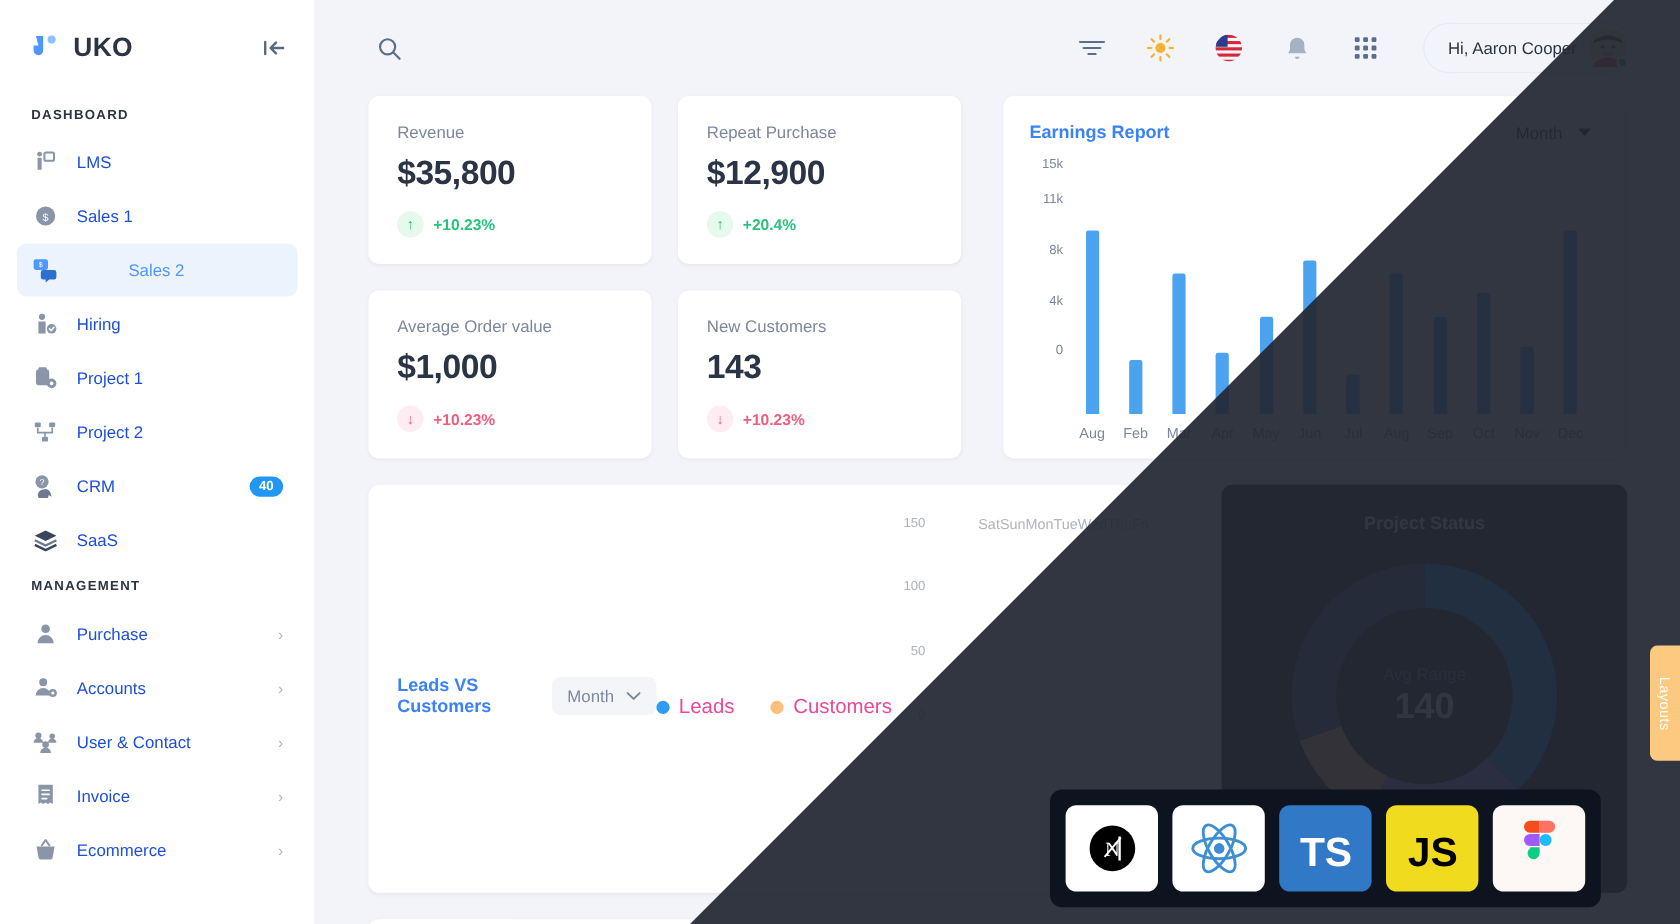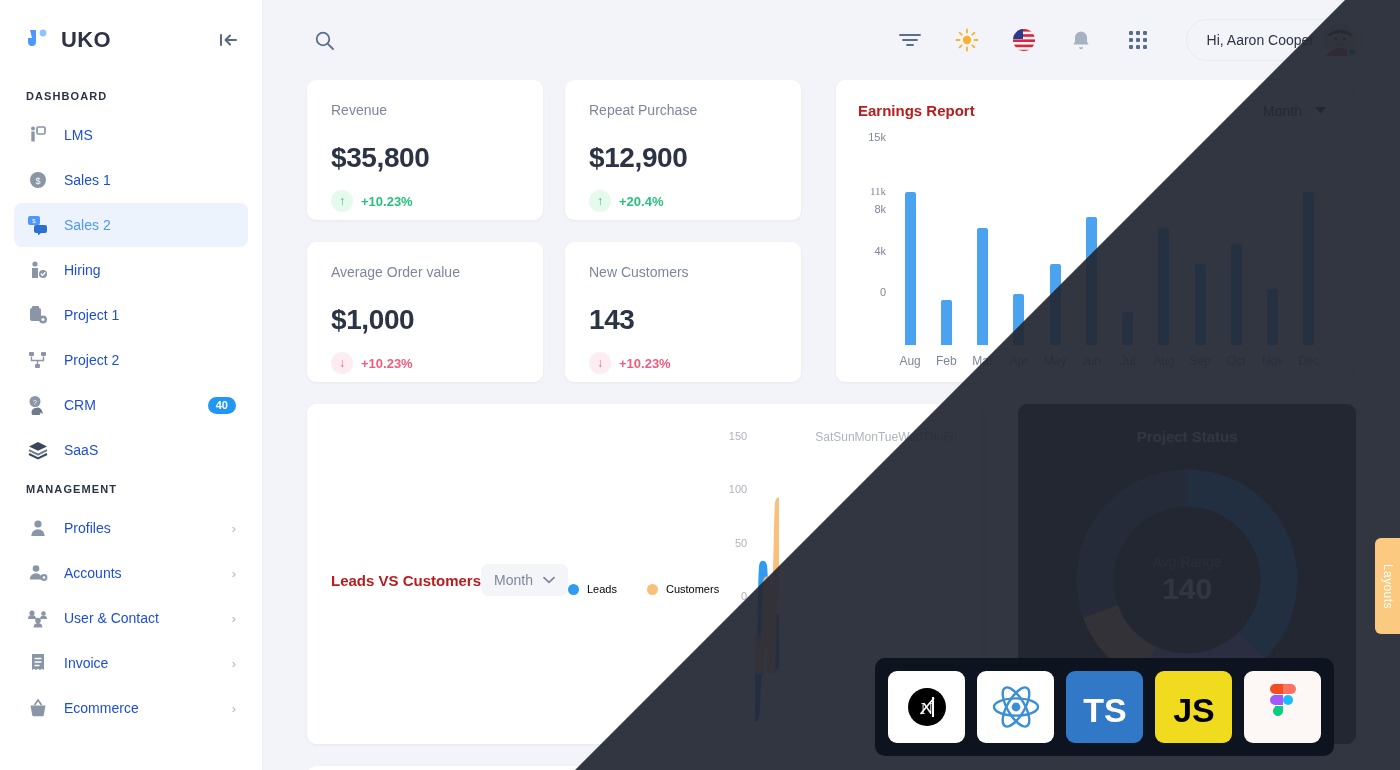--- a/index.html
+++ b/index.html
@@ -35,21 +35,21 @@
     color: #2B3445; padding: 10px 0 10px 26px;
   }
   .nav-item {
     display: flex; align-items: center; height: 44px;
     margin: 1px 14px; padding: 0 12px 0 12px;
     border-radius: 8px; cursor: pointer;
   }
   .nav-item .ni-icon { width: 24px; height: 24px; flex: 0 0 24px;
     display: flex; align-items: center; justify-content: center; margin-right: 14px; }
   .nav-item .ni-label { font-size: 14px; color: #1d4ed8; white-space: nowrap; }
-  .nav-item.active { background: #EDF3FC; }
+  .nav-item.active { background: #EDF3FC; gap: 43px; }
   .nav-item.active .ni-label { color: #4E97FD; }
   .nav-badge {
     margin-left: auto; background: #2196F3; color: #fff; font-size: 11px;
     font-weight: bold; border-radius: 9px; padding: 2px 8px; line-height: 13px;
   }
   .nav-chevron { margin-left: auto; color: #AEB4BE; font-size: 13px; line-height: 1; }
 
   
   #main { position: absolute; left: 263px; top: 0; width: 1137px; height: 770px; }
 
@@ -73,56 +73,56 @@
 
   .content { padding: 0 44px 0 44px; }
   .row { display: flex; gap: 35px; }
 
   .card { background: #fff; border-radius: 9px; box-shadow: 0 1px 3px rgba(43,52,69,.06); }
 
   
   .stat-grid { display: grid; grid-template-columns: 1fr 1fr; gap: 22px; width: 494px; }
   .stat-card { padding: 22px 24px 20px 24px; height: 140px; }
   .stat-label { font-size: 14px; color: #7D879C; }
-  .stat-value { font-size: 28px; font-weight: bold; color: #2B3445; margin-top: 24px;
+  .stat-value { font-size: 28px; font-weight: bold; color: #2B3445; margin-top: 10px;
     letter-spacing: -.4px; }
   .stat-delta { display: flex; align-items: center; gap: 8px; margin-top: 16px; }
   .delta-ico { width: 22px; height: 22px; border-radius: 50%; display: flex;
     align-items: center; justify-content: center; font-size: 12px; }
   .delta-up { background: #E5F9ED; color: #27C27C; }
   .delta-down { background: #FDECF1; color: #F05C7E; }
   .delta-text { font-size: 13px; font-weight: bold; }
   .up-text { color: #27C27C; } .down-text { color: #F05C7E; }
 
   
   .earnings-card { width: 517px; height: 302px; padding: 22px 26px 14px 22px;
     display: flex; flex-direction: column; }
   .card-head { display: flex; align-items: center; }
-  .card-title { font-size: 15px; font-weight: bold; color: #b91c1c; }
+  .card-title { font-size: 15px; font-weight: bold; color: #3b82f6; }
   .month-plain { margin-left: auto; display: flex; align-items: center; gap: 12px;
     font-size: 14px; color: #2B3445; cursor: pointer; }
   .bars-wrap { flex: 1; display: flex; margin-top: 18px; }
   .y-axis { width: 34px; position: relative; font-size: 11px; color: #7D879C; }
   .y-axis span { position: absolute; right: 6px; transform: translateY(-50%); }
   .bars { flex: 1; display: flex; align-items: flex-end; gap: 0;
     justify-content: space-between; border-bottom: 0; }
   .bar-col { display: flex; flex-direction: column; align-items: center;
     justify-content: flex-end; flex: 1; height: 100%; }
   .bar { width: 11px; background: #4BA3F0; border-radius: 2px 2px 0 0; }
   .bar-label { font-size: 12px; color: #7D879C; margin-top: 9px; }
 
   
   .leads-card { width: 690px; height: 340px; padding: 24px 26px 12px 24px;
     display: flex; flex-direction: row; }
   .month-pill { margin-left: auto; display: flex; align-items: center; gap: 10px;
     background: #F3F5F9; color: #7D879C; font-size: 14px; border-radius: 7px;
     padding: 8px 13px; cursor: pointer; }
   .legend { display: flex; justify-content: center; gap: 30px; margin-top: 18px; }
-  .legend-item { display: flex; align-items: center; gap: 8px; font-size: 11px;
-    color: #000000; }
+  .legend-item { display: flex; align-items: center; gap: 8px; font-size: 17px;
+    color: #ec4899; }
   .legend-dot { width: 11px; height: 11px; border-radius: 50%; }
   .chart-area { flex: 1; display: flex; margin-top: 8px; position: relative; }
   .l-yaxis { width: 36px; position: relative; font-size: 11px; color: #AEB4BE; }
   .l-yaxis span { position: absolute; right: 8px; transform: translateY(-50%); }
   .l-plot { flex: 1; position: relative; }
   .l-xaxis { display: flex; justify-content: space-between; padding-left: 36px;
     font-size: 12px; color: #AEB4BE; margin-top: 2px; }
 
   
   .ps-card { width: 344px; height: 340px; background: #262B35; border-radius: 9px;
@@ -270,21 +270,21 @@
         <span class="ni-label">SaaS</span>
       </div>
       <div class="nav-section-title">MANAGEMENT</div>
       <div class="nav-item">
         <span class="ni-icon">
           <svg width="20" height="20" viewBox="0 0 20 20">
             <circle cx="10" cy="6" r="3.6" fill="#8A95A8"></circle>
             <path d="M3.2 18a6.8 6.8 0 0 1 13.6 0z" fill="#8A95A8"></path>
           </svg>
         </span>
-        <span class="ni-label">Profiles</span>
+        <span class="ni-label">Purchase</span>
         <span class="nav-chevron">›</span>
       </div>
       <div class="nav-item">
         <span class="ni-icon">
           <svg width="20" height="20" viewBox="0 0 20 20">
             <circle cx="8" cy="5.5" r="3.3" fill="#8A95A8"></circle>
             <path d="M1.8 16.5a6.2 6.2 0 0 1 12.4 0z" fill="#8A95A8"></path>
             <circle cx="16" cy="14.5" r="3.4" fill="#8A95A8"></circle>
             <circle cx="16" cy="14.5" r="1.3" fill="#fff"></circle>
           </svg>
@@ -459,21 +459,21 @@
             <svg width="13" height="9" viewBox="0 0 13 9">
               <path d="M1 1 L6.5 7.6 L12 1 Z" fill="#2B3445"></path>
             </svg>
           </span>
         </div>
         <div class="bars-wrap">
           <div class="y-axis" id="earn-yaxis" style="height: 177px;">
               <span style="top: 155px;">0</span>
               <span style="top: 113.667px;">4k</span>
               <span style="top: 72.3333px;">8k</span>
-              <span style="top: 54px; font-family: Liberation Serif, serif;">11k</span>
+              <span style="top: 29px;">11k</span>
               <span style="top: 0px;">15k</span>
             </div>
           <div class="bars" id="earn-bars">
               <div class="bar-col">
                 <div class="bar" style="height:152.93333333333334px;background:#4BA3F0"></div>
      <div class="bar-label">Aug</div>
               </div>
               <div class="bar-col">
                 <div class="bar" style="height:45.46666666666667px;background:#4BA3F0"></div>
      <div class="bar-label">Feb</div>

